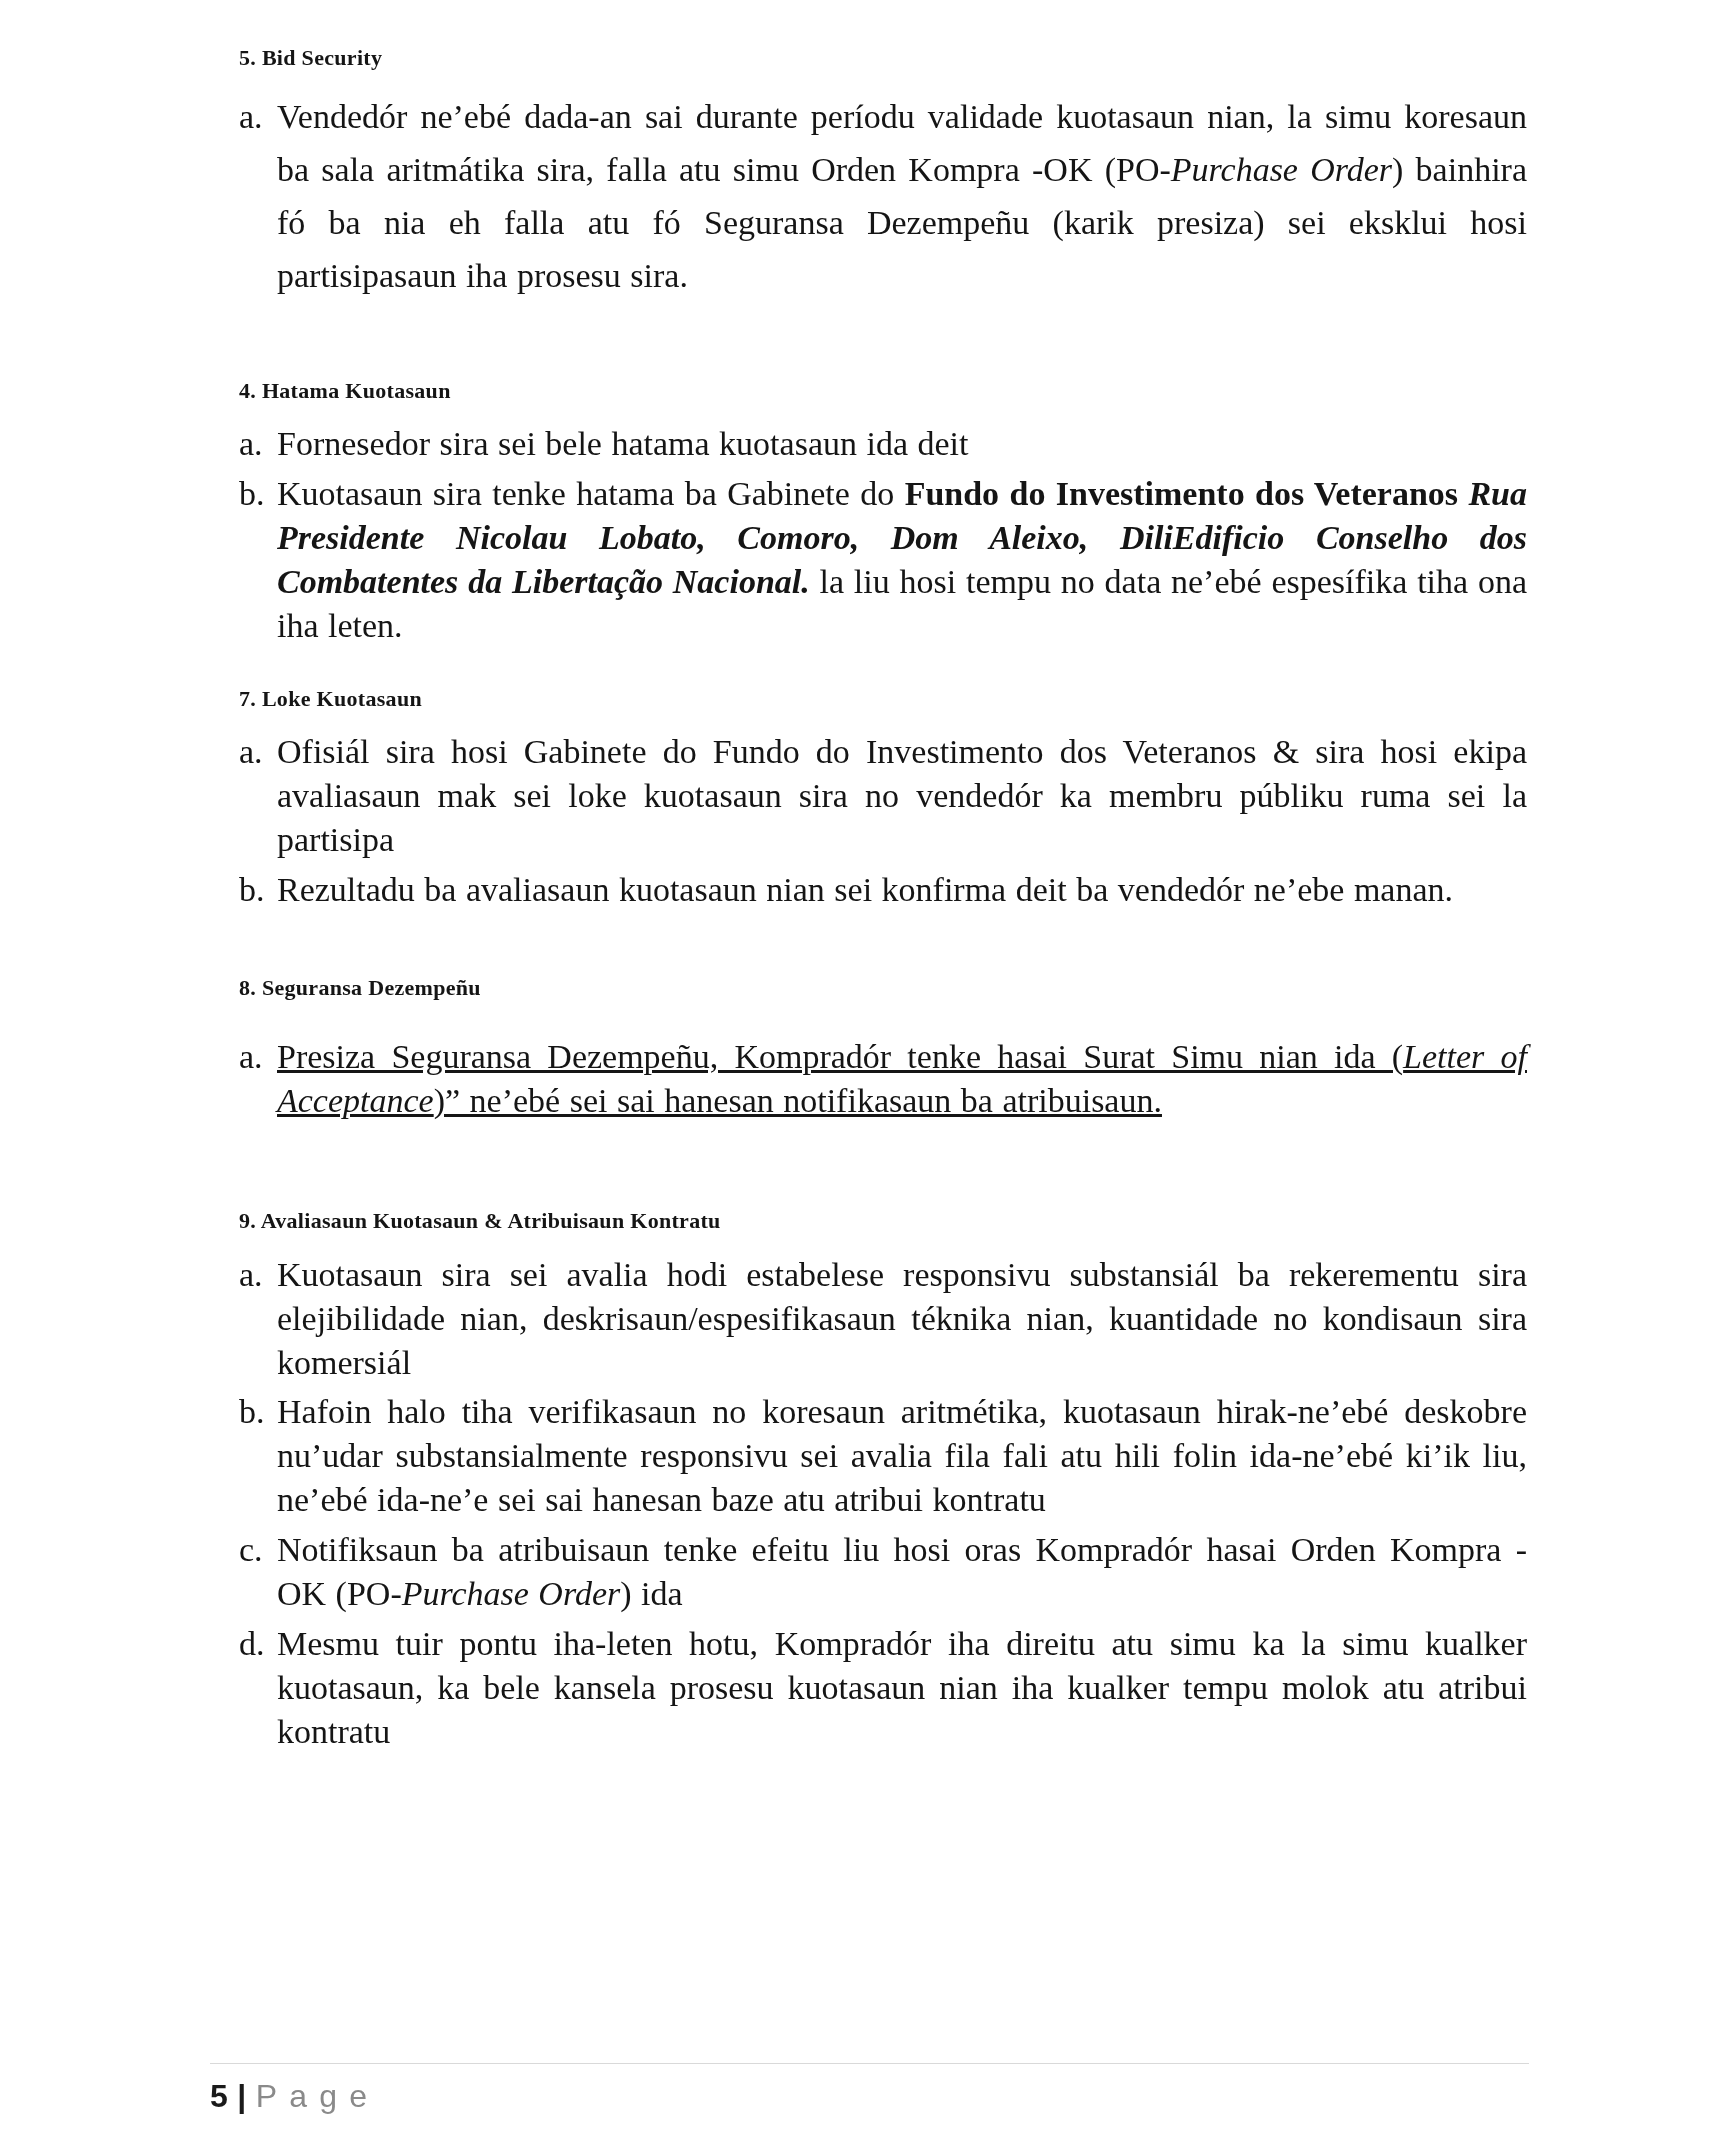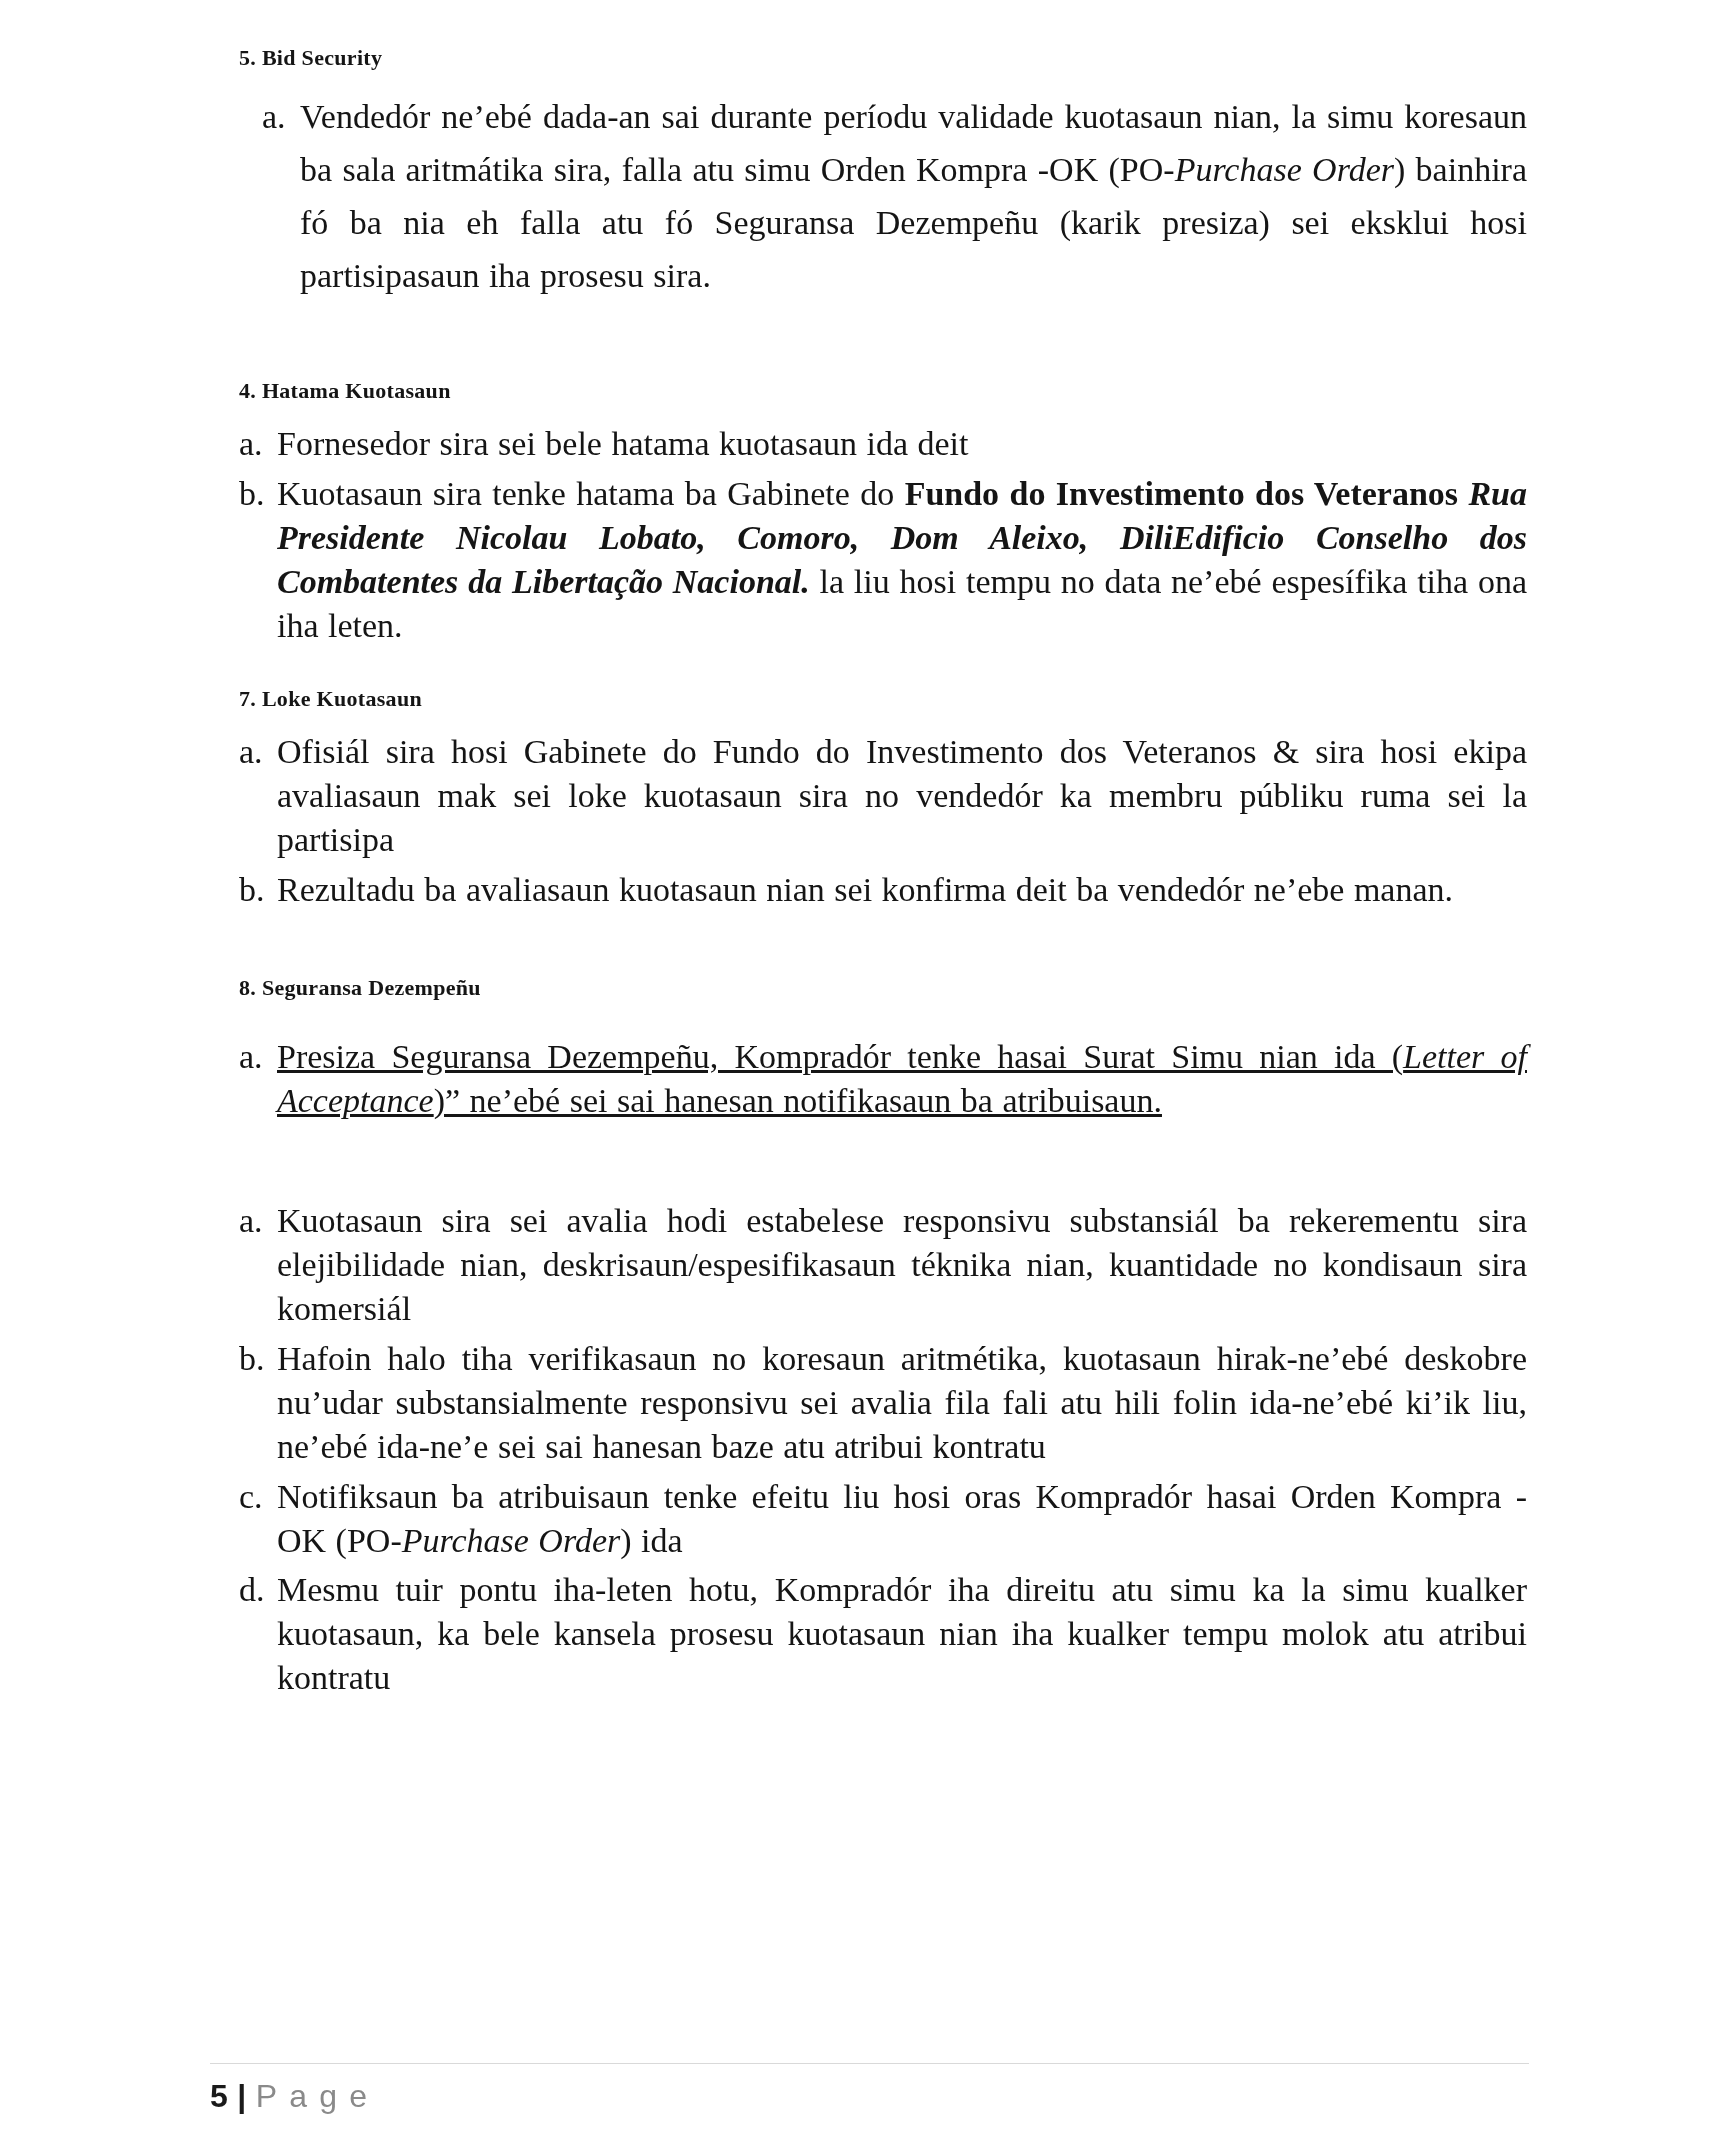--- a/index.html
+++ b/index.html
@@ -39,21 +39,21 @@
     line-height: 44px;
     padding-left: 38px;
     text-indent: -38px;
     word-spacing: 1px;
   }
   p.item .marker {
     display: inline-block;
     width: 38px;
     text-indent: 0;
   }
-  p.lh-tall { line-height: 53px; margin-left: 23px; }
+  p.lh-tall { line-height: 53px; }
   p.justify { text-align: justify; }
   p.mt-extra { margin-top: 25px; text-decoration: underline; }
   .seg-italic { font-style: italic; }
   .seg-bold { font-weight: bold; }
   .seg-bolditalic { font-weight: bold; font-style: italic; }
   .page-footer {
     position: absolute;
     left: 210px;
     right: 201px;
     top: 2063px;
@@ -104,20 +104,21 @@
     <p class="item justify"><span class="marker">a.</span><span class="item-text"><span>Ofisiál sira hosi  Gabinete do Fundo do Investimento dos Veteranos &amp; sira hosi ekipa avaliasaun mak sei loke kuotasaun sira no vendedór ka membru públiku ruma sei la partisipa</span></span></p>
     <p class="item"><span class="marker">b.</span><span class="item-text"><span>Rezultadu ba avaliasaun kuotasaun nian sei konfirma deit ba vendedór ne’ebe manan.</span></span></p>
   </section>
 
   <section class="doc-section sec-8">
     <h2 class="heading">8. Seguransa Dezempeñu</h2>
     <p class="item justify mt-extra"><span class="marker">a.</span><span class="item-text"><span>Presiza Seguransa Dezempeñu, Kompradór tenke hasai Surat Simu nian ida (</span><span class="seg-italic">Letter of Acceptance</span><span>)” ne’ebé sei sai hanesan notifikasaun ba atribuisaun.</span></span></p>
   </section>
 
   <section class="doc-section sec-9">
+    <h2 class="heading">9. Avaliasaun Kuotasaun &amp; Atribuisaun Kontratu</h2>
     <p class="item justify"><span class="marker">a.</span><span class="item-text"><span>Kuotasaun sira sei avalia hodi estabelese responsivu substansiál ba rekerementu sira elejibilidade nian,  deskrisaun/espesifikasaun téknika nian, kuantidade no kondisaun sira komersiál</span></span></p>
     <p class="item justify"><span class="marker">b.</span><span class="item-text"><span>Hafoin halo tiha verifikasaun no koresaun aritmétika, kuotasaun hirak-ne’ebé deskobre nu’udar substansialmente responsivu sei avalia fila fali atu hili folin ida-ne’ebé ki’ik liu, ne’ebé ida-ne’e sei sai hanesan baze atu atribui kontratu</span></span></p>
     <p class="item justify"><span class="marker">c.</span><span class="item-text"><span>Notifiksaun ba atribuisaun tenke efeitu liu hosi oras Kompradór hasai Orden Kompra - OK (PO-</span><span class="seg-italic">Purchase Order</span><span>) ida</span></span></p>
     <p class="item justify"><span class="marker">d.</span><span class="item-text"><span>Mesmu tuir pontu iha-leten hotu, Kompradór iha direitu atu simu ka la simu kualker kuotasaun, ka bele kansela prosesu kuotasaun nian iha kualker tempu molok atu atribui kontratu</span></span></p>
   </section>
 
 </div>
 
 <footer class="page-footer">
   <div class="footer-rule"></div>

